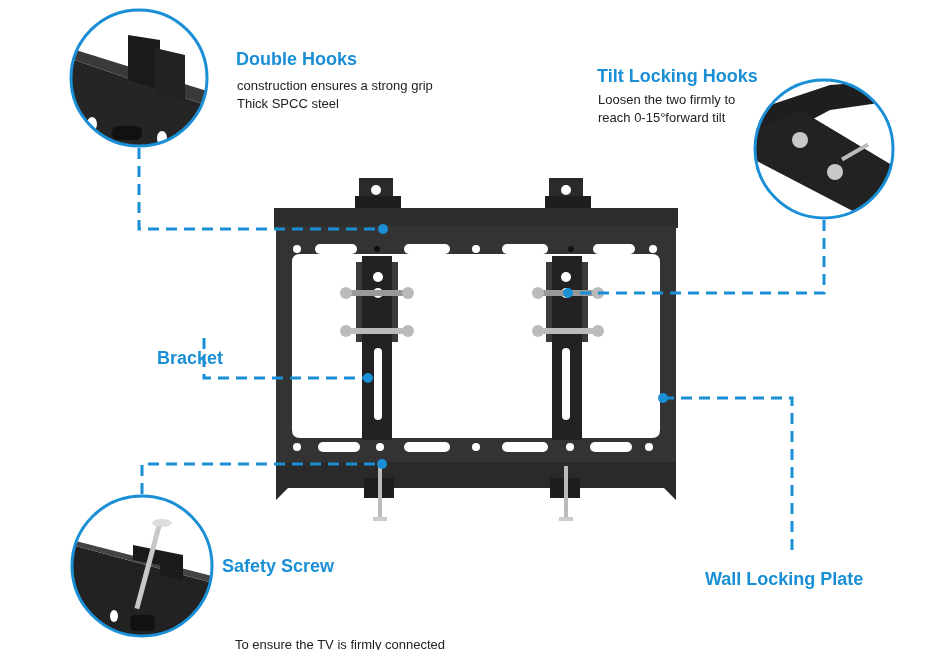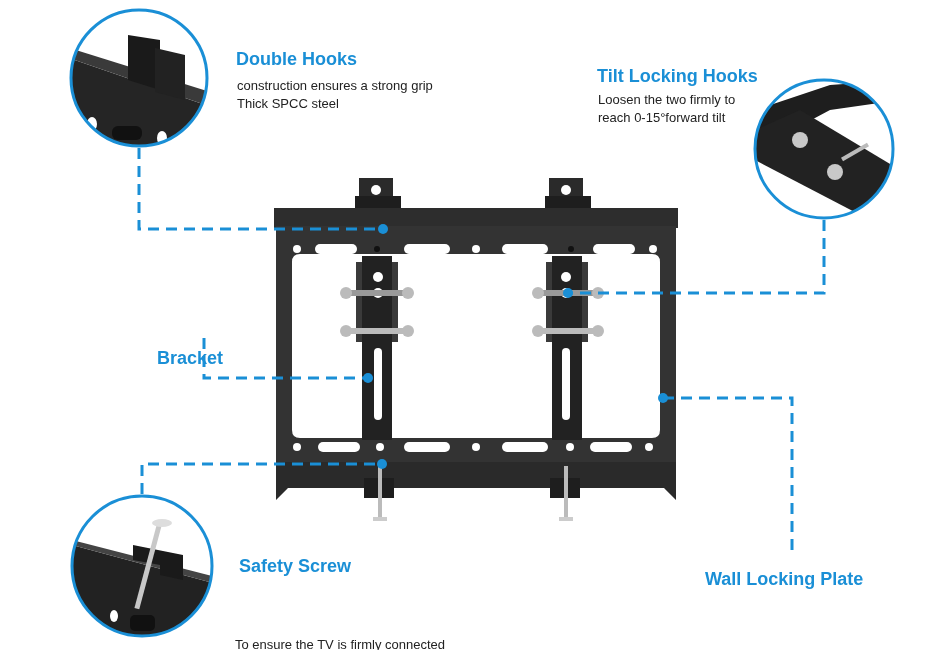--- a/index.html
+++ b/index.html
@@ -171,18 +171,18 @@
 </div>
 
 <div class="title" style="left:597px; top:66px;">Tilt Locking Hooks</div>
 <div class="desc" style="left:598px; top:91px;">
   <div>Loosen the two firmly to</div>
   <div>reach 0-15°forward tilt</div>
 </div>
 
 <div class="title" style="left:157px; top:312px;margin-top:36px;">Bracket</div>
 
-<div class="title" style="left:239px; top:556px;">Safety Screw</div>
+<div class="title" style="left:222px; top:556px;">Safety Screw</div>
 <div class="desc" style="left:235px; top:620px;margin-top:16px;">
   <div>To ensure the TV is firmly connected</div>
 </div>
 
 <div class="title" style="left:705px; top:569px;">Wall Locking Plate</div>
 
 </body></html>

